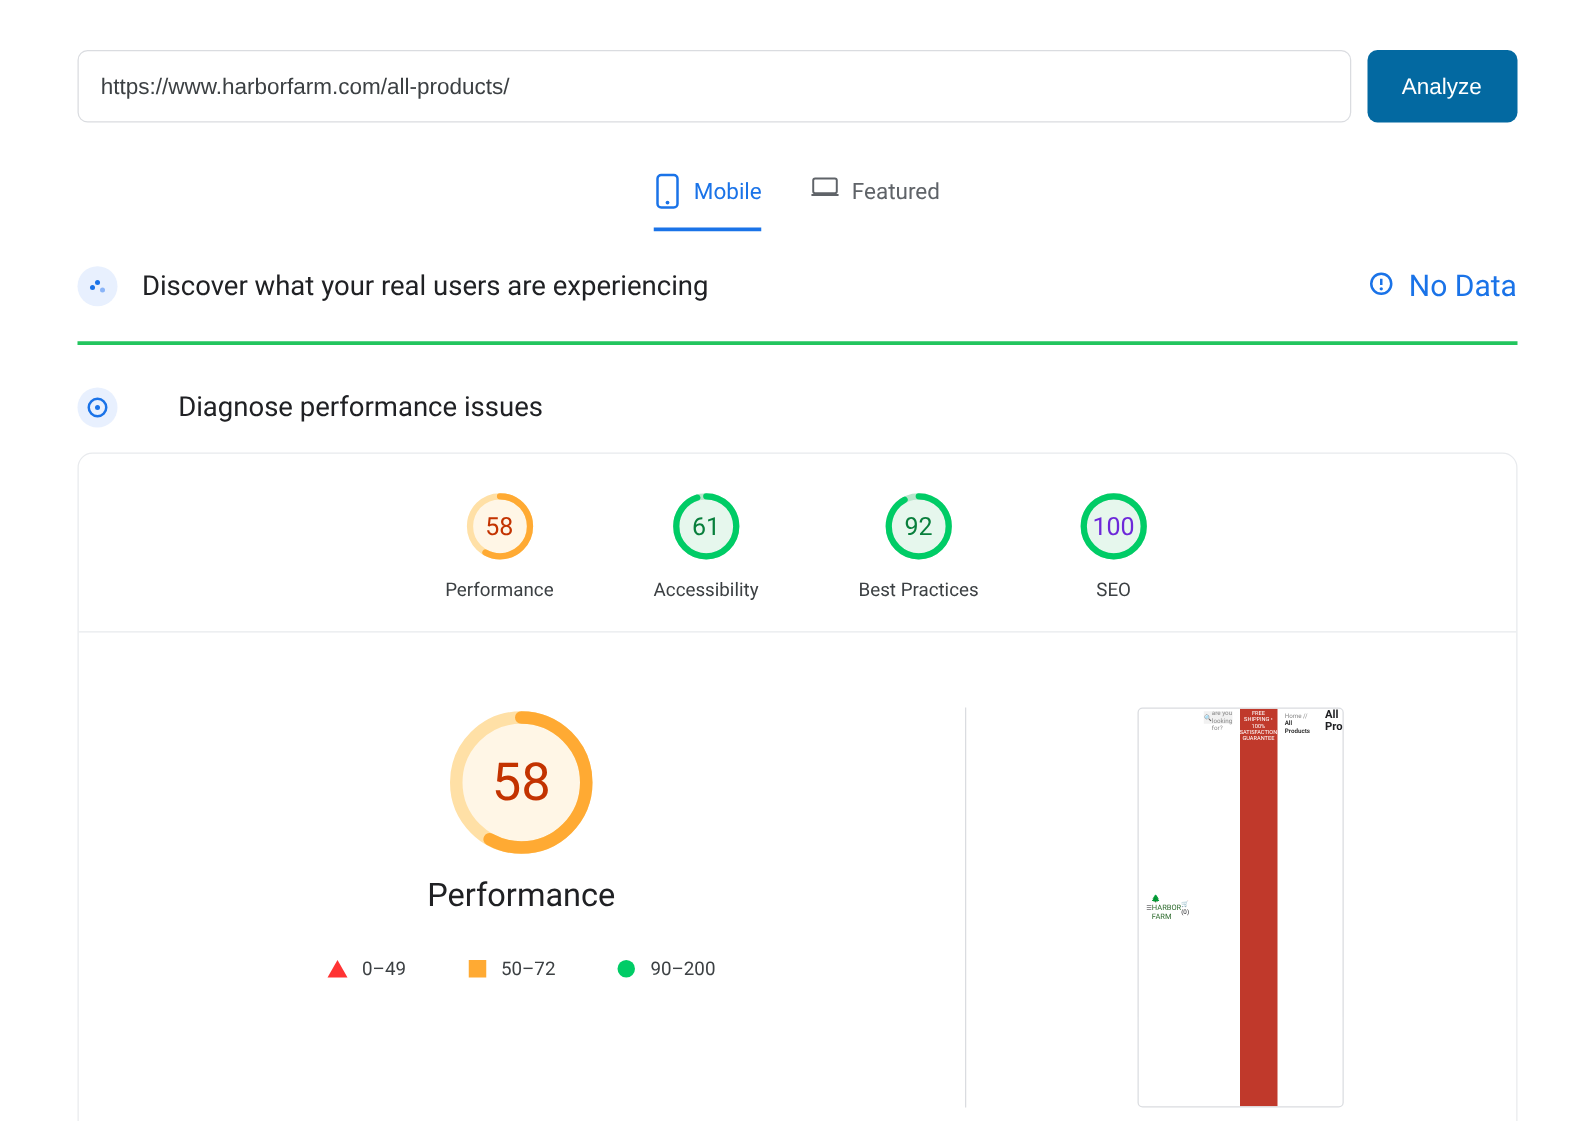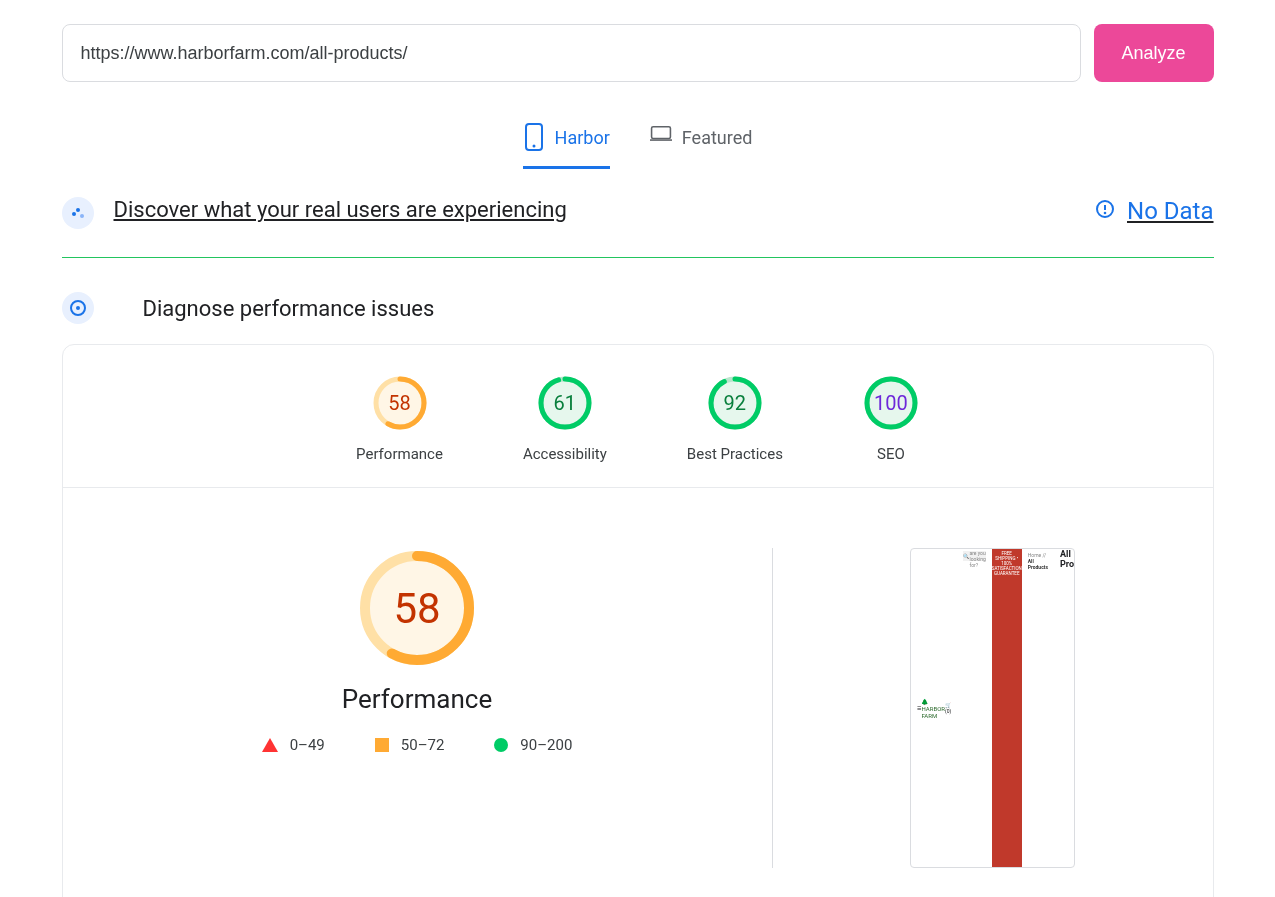--- a/index.html
+++ b/index.html
@@ -1,45 +1,45 @@
 <!DOCTYPE html>
 <html><head>
 <meta charset="utf-8">
 <style>
   * { box-sizing: border-box; margin: 0; padding: 0; }
   body { font-family: Roboto, Arial, sans-serif; background: #fff; color: #202124; width: 1275px; }
   .container { max-width: 1152px; margin: 0 auto; padding: 0 0 40px 0; }
-  .url-row { display: flex; gap: 13px; padding: 24px 0 0 0; justify-content: center; }
+  .url-row { display: flex; gap: 13px; padding: 40px 0 0 0; justify-content: center; }
   .url-input { flex: 1; height: 58px; border: 1px solid #dadce0; border-radius: 8px; padding: 0 18px; font-size: 18px; color: #3c4043; outline: none; }
-  .analyze-btn { width: 120px; height: 58px; background: #ec4899; color: #fff; border: none; border-radius: 8px; font-size: 18px; font-weight: 500; cursor: pointer; }
+  .analyze-btn { width: 120px; height: 58px; background: #0369a1; color: #fff; border: none; border-radius: 8px; font-size: 18px; font-weight: 500; cursor: pointer; }
   .tabs { display: flex; justify-content: center; gap: 40px; margin-top: 30px; }
   .tab { display: flex; align-items: center; gap: 10px; padding: 10px 0 14px 0; font-size: 18px; color: #5f6368; cursor: pointer; border-bottom: 3px solid transparent; }
   .tab.active { color: #1a73e8; border-bottom-color: #1a73e8; }
   .tab-icon { width: 22px; height: 30px; display: inline-flex; }
-  .section-row { display: flex; align-items: flex-start; padding: 28px 0; border-bottom: 1px solid #22c55e; text-decoration: underline; }
+  .section-row { display: flex; align-items: center; padding: 28px 0; border-bottom: 3px solid #22c55e; }
   .section-icon { width: 32px; height: 32px; border-radius: 50%; background: #e8f0fe; display: flex; align-items: center; justify-content: center; margin-right: 20px; flex-shrink: 0; }
   .section-title { font-size: 22px; font-weight: 400; color: #202124; flex: 1; }
   .nodata { display: flex; align-items: center; gap: 12px; color: #1a73e8; font-size: 24px; }
   .diag-section { margin-top: 34px; display: flex; align-items: center; gap: 29px; }
   .report-card { border: 1px solid #e8eaed; border-radius: 12px; margin-top: 20px; }
   .gauges { display: flex; justify-content: center; gap: 80px; padding: 30px 0 24px 0; border-bottom: 1px solid #e8eaed; }
   .gauge { display: flex; flex-direction: column; align-items: center; gap: 14px; cursor: pointer; }
   .gauge-ring { position: relative; width: 56px; height: 56px; }
   .gauge-ring svg { transform: rotate(-90deg); }
   .gauge-score { position: absolute; inset: 0; display: flex; align-items: center; justify-content: center; font-size: 20px; font-weight: 400; }
   .gauge-label { font-size: 15px; color: #3c4043; }
   .perf-detail { display: flex; padding: 60px 40px 40px 40px; gap: 40px; }
   .perf-left { flex: 1; display: flex; flex-direction: column; align-items: center; border-right: 1px solid #dadce0; padding-right: 40px; }
   .big-gauge { position: relative; width: 120px; height: 120px; }
   .big-gauge svg { transform: rotate(-90deg); }
   .big-score { position: absolute; inset: 0; display: flex; align-items: center; justify-content: center; font-size: 42px; color: #c33300; }
   .perf-title { font-size: 26px; margin-top: 16px; color: #202124; }
   .perf-desc { font-size: 15px; color: #5f6368; text-align: center; margin-top: 18px; line-height: 1.6; max-width: 480px; }
   .perf-desc a { color: #1a73e8; text-decoration: none; }
-  .legend { display: flex; gap: 50px; margin-top: 22px; }
+  .legend { display: flex; gap: 50px; margin-top: 34px; }
   .legend-item { display: flex; align-items: center; gap: 12px; font-size: 15px; color: #3c4043; }
   .tri-red { width: 0; height: 0; border-left: 8px solid transparent; border-right: 8px solid transparent; border-bottom: 14px solid #f33; }
   .sq-orange { width: 14px; height: 14px; background: #fa3; }
   .circ-green { width: 14px; height: 14px; border-radius: 50%; background: #0c6; }
   .perf-right { width: 360px; display: flex; justify-content: center; align-items: flex-start; }
   .phone-shot { width: 165px; height: 320px; border: 1px solid #dadce0; border-radius: 4px; background: #fff; overflow: hidden; font-size: 5px; display: flex; flex-direction: row; }
   .ps-top { display:flex; justify-content:space-between; align-items:center; padding:4px 6px; }
   .ps-logo { font-size:6px; color:#2e6b2e; }
   .ps-search { margin:2px 6px; height:10px; background:#f1f1f1; display:flex; align-items:center; justify-content:center; font-size:5px; color:#888; }
   .ps-banner { background:#c0392b; color:#fff; text-align:center; padding:2px 0; font-size:4.5px; }
@@ -65,21 +65,21 @@
   </div>
 
   <div class="tabs">
     <div class="tab active">
       <span class="tab-icon">
         <svg width="22" height="30" viewBox="0 0 22 30">
             <rect x="3" y="2" width="16" height="26" rx="3" fill="none" stroke="#1a73e8" stroke-width="2"></rect>
             <circle cx="11" cy="24" r="1.5" fill="#1a73e8"></circle>
           </svg>
       </span>
-      <span>Harbor</span>
+      <span>Mobile</span>
     </div>
     <div class="tab">
       <span class="tab-icon">
         <svg width="28" height="22" viewBox="0 0 28 22">
             <rect x="2" y="3" width="24" height="15" rx="2" fill="none" stroke="#5f6368" stroke-width="2"></rect>
             <line x1="0" y1="20" x2="28" y2="20" stroke="#5f6368" stroke-width="2"></line>
           </svg>
       </span>
       <span>Featured</span>
     </div>

